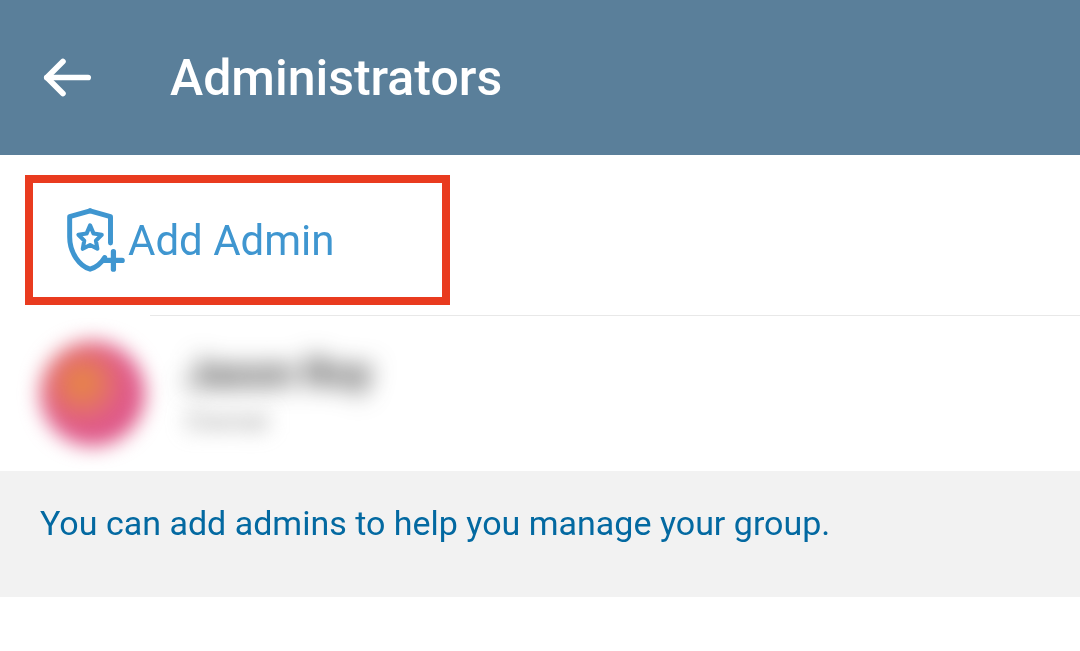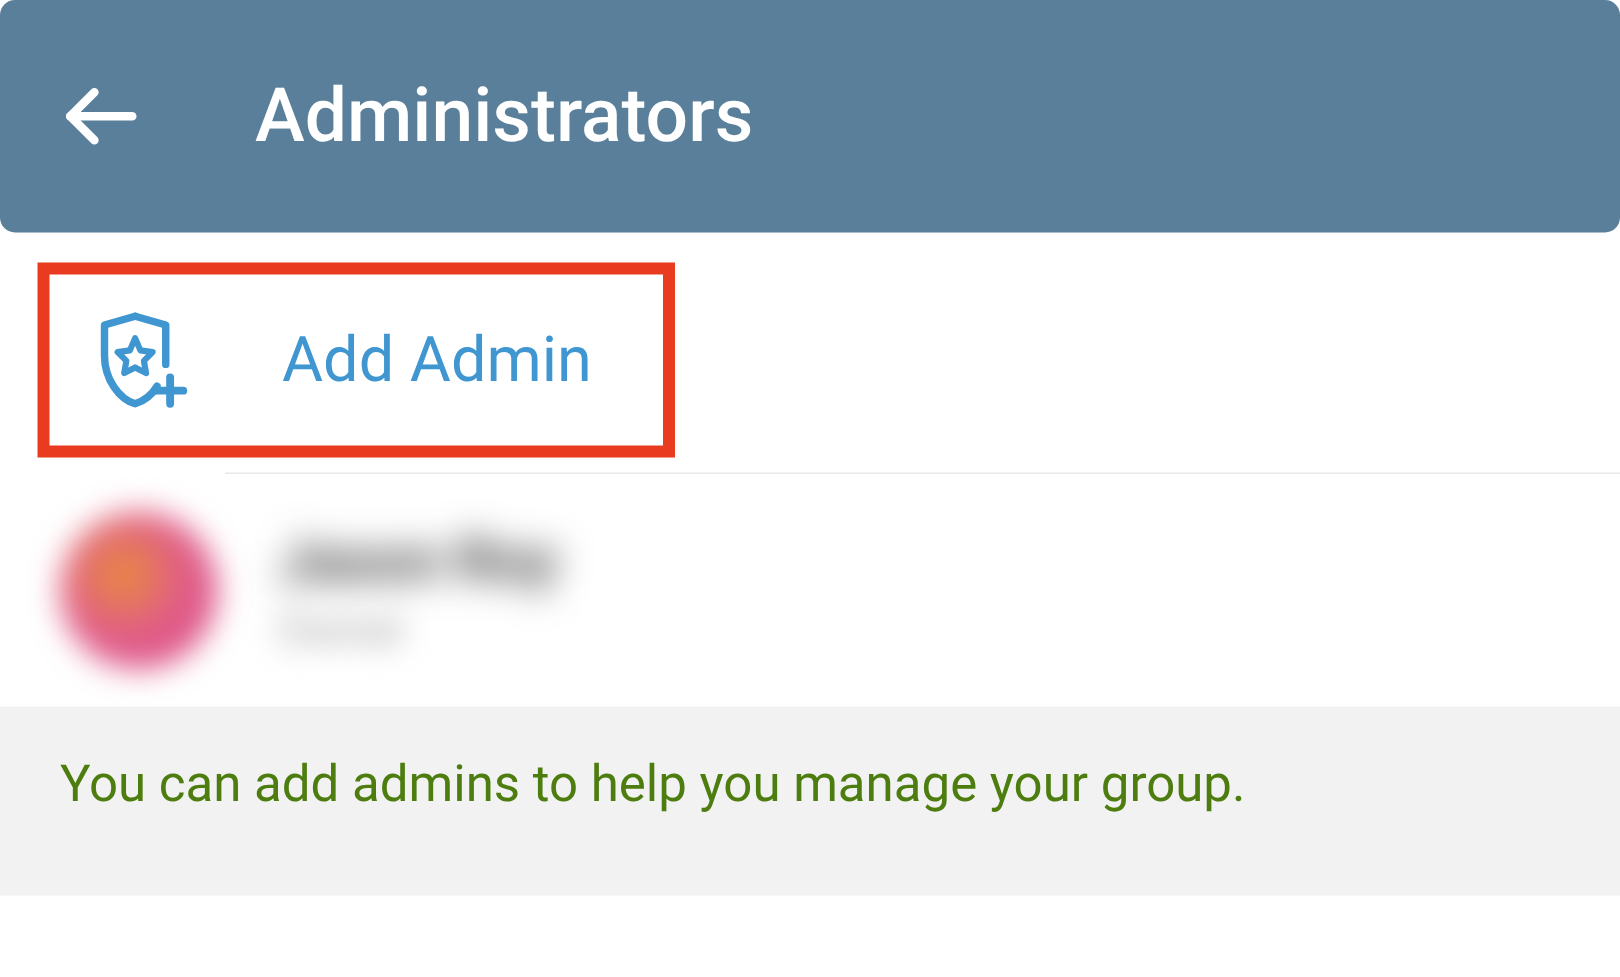--- a/index.html
+++ b/index.html
@@ -14,41 +14,39 @@
       height: 651px;
       overflow: hidden;
     }
     .header {
       background: #5a7f9a;
       height: 155px;
       display: flex;
       align-items: center;
       padding-left: 40px;
       gap: 75px;
-      border-radius: 10px;
     }
     .back-icon {
       color: #ffffff;
       width: 55px;
       height: 55px;
       cursor: pointer;
     }
     .header-title {
       color: #ffffff;
       font-size: 50px;
       font-weight: 500;
     }
     .add-admin-row {
       margin: 20px 20px 10px 25px;
       width: 425px;
       height: 130px;
       display: flex;
       align-items: center;
       padding-left: 25px;
-      gap: 60px;
       cursor: pointer;
       border: 8px solid #e93b1f;
       background: #ffffff;
     }
     .shield-icon {
       width: 70px;
       height: 70px;
       color: #3f96d0;
       flex-shrink: 0;
     }
@@ -92,21 +90,21 @@
       color: #999999;
       font-size: 30px;
       filter: blur(10px);
     }
     .footer-info {
       background: #f2f2f2;
       padding: 30px 40px 50px 40px;
       margin-top: 0;
     }
     .footer-text {
-      color: #4d7c0f;
+      color: #0369a1;
       font-size: 34px;
       line-height: 1.35;
       font-weight: 400;
     }
   </style>
 </head>
 <body>
 
 <div class="header">
   <svg class="back-icon" viewBox="0 0 24 24" fill="none" stroke="currentColor" stroke-width="2.5" stroke-linecap="round" stroke-linejoin="round">

